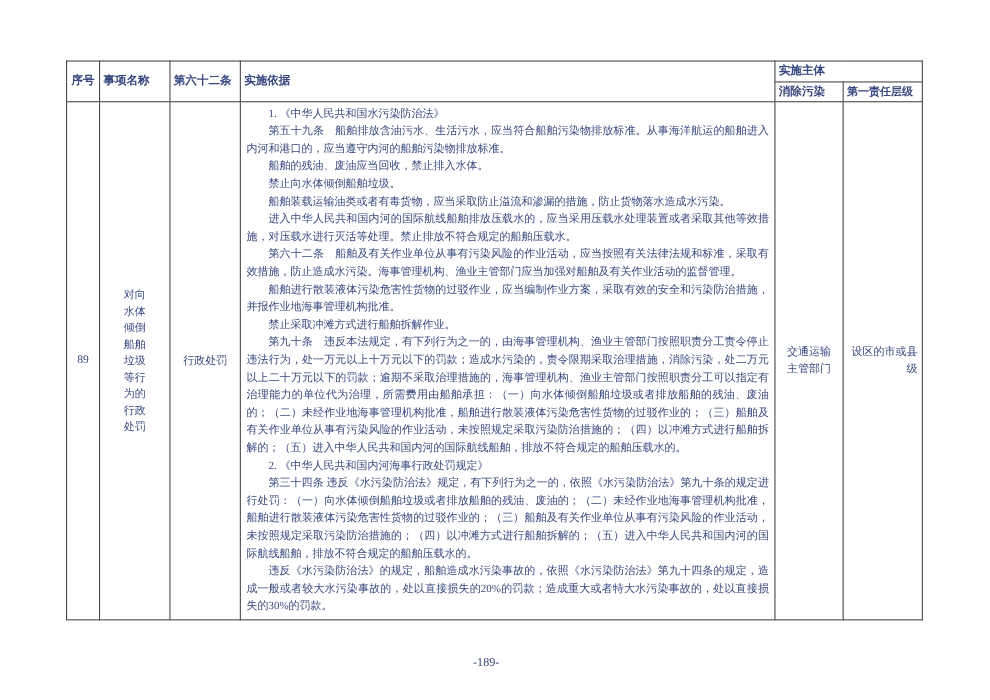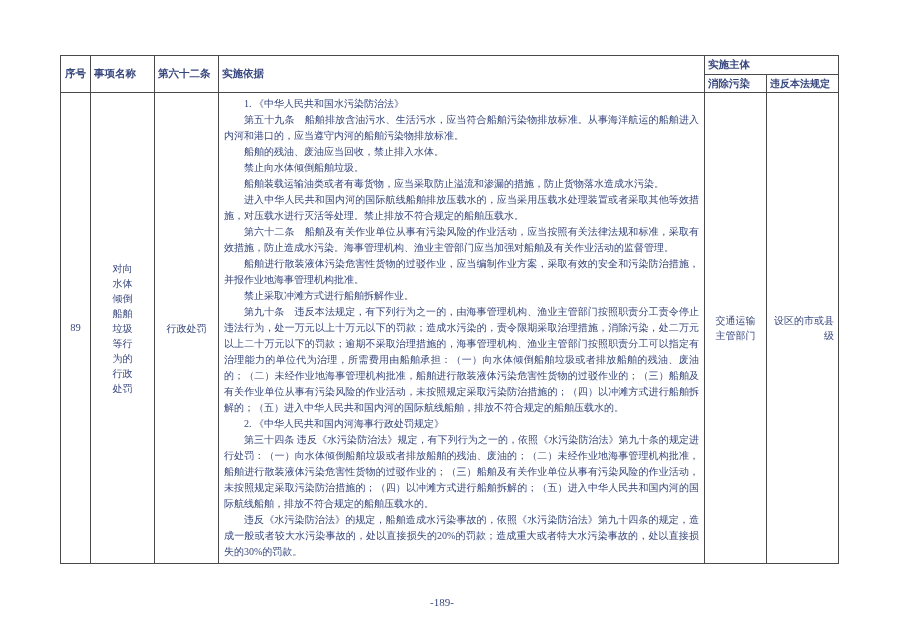--- a/index.html
+++ b/index.html
@@ -83,21 +83,21 @@
     <thead>
       <tr>
         <th rowspan="2" class="col-no">序号</th>
         <th rowspan="2" class="col-item">事项名称</th>
         <th rowspan="2" class="col-type">第六十二条</th>
         <th rowspan="2" class="col-basis">实施依据</th>
         <th colspan="2" class="col-subject">实施主体</th>
       </tr>
       <tr>
         <th class="col-dept">消除污染</th>
-        <th class="col-level">违反本法规定</th>
+        <th class="col-level">第一责任层级</th>
       </tr>
     </thead>
     <tbody>
       <tr>
         <td class="center cell-no">89</td>
         <td class="center cell-item">对向水体倾倒船舶垃圾等行为的行政处罚</td>
         <td class="center cell-type">行政处罚</td>
         <td class="basis">
           <p>1. 《中华人民共和国水污染防治法》</p>
           <p>第五十九条　船舶排放含油污水、生活污水，应当符合船舶污染物排放标准。从事海洋航运的船舶进入内河和港口的，应当遵守内河的船舶污染物排放标准。</p>

